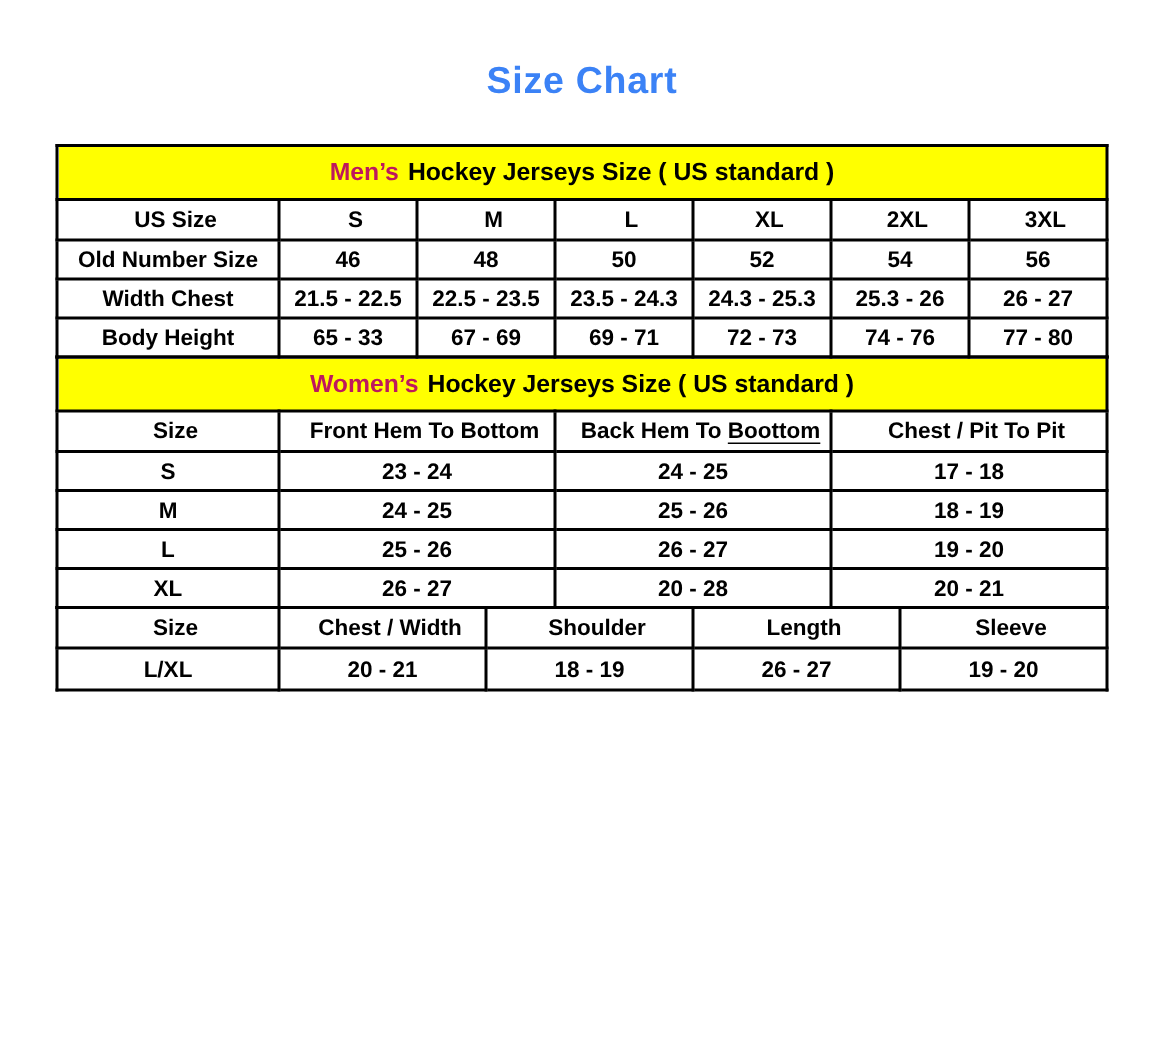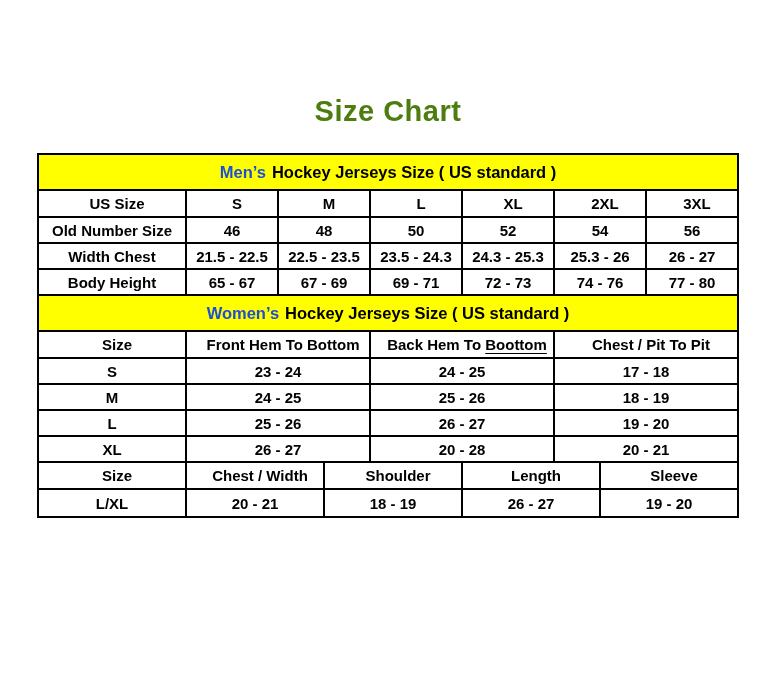--- a/index.html
+++ b/index.html
@@ -5,26 +5,26 @@
   * { box-sizing: border-box; }
   html, body {
     margin: 0; padding: 0;
     width: 776px; height: 692px;
     background: #ffffff;
     font-family: "Liberation Sans", sans-serif;
     color: #000000;
     overflow: hidden;
   }
   .title {
-    margin: 93px 0 0 0;
+    margin: 36px 0 0 0;
     text-align: center;
-    font-size: 29px;
+    font-size: 25px;
     line-height: 36px;
     font-weight: 700;
-    color: #4d7c0f;
+    color: #3b82f6;
     letter-spacing: 0.5px;
   }
   .chart-wrap {
     width: 702px;
     margin: 24px auto 0 auto;
   }
   table.chart {
     width: 702px;
     border-collapse: collapse;
     table-layout: fixed;
@@ -38,21 +38,21 @@
     font-size: 15px;
     padding: 0 2px;
     overflow: hidden;
     white-space: nowrap;
   }
   tr.section-row th {
     background: #FFFF00;
     height: 36px;
     font-size: 16.5px;
   }
-  .accent { color: #1d4ed8; margin-right: 6px; }
+  .accent { color: #be185d; margin-right: 6px; }
   tr.colhead-row th { height: 27px; padding-left: 12px; }
   tr.data-row td { height: 26px; }
   table.youth tr.data-row td { height: 28px; }
   col.c-label { width: 148px; }
   .squiggle {
     text-decoration-line: underline;
     text-decoration-style: wavy;
     text-decoration-color: #D40000;
     text-decoration-thickness: 1px;
     text-underline-offset: 3px;
@@ -106,21 +106,21 @@
         <td>Width Chest</td>
         <td>21.5 - 22.5</td>
         <td>22.5 - 23.5</td>
         <td>23.5 - 24.3</td>
         <td>24.3 - 25.3</td>
         <td>25.3 - 26</td>
         <td>26 - 27</td>
       </tr>
       <tr class="data-row">
         <td>Body Height</td>
-        <td>65 - 67</td>
+        <td>65 - 33</td>
         <td>67 - 69</td>
         <td>69 - 71</td>
         <td>72 - 73</td>
         <td>74 - 76</td>
         <td>77 - 80</td>
       </tr>
     </tbody>
   </table>
 
   <table class="chart women">

